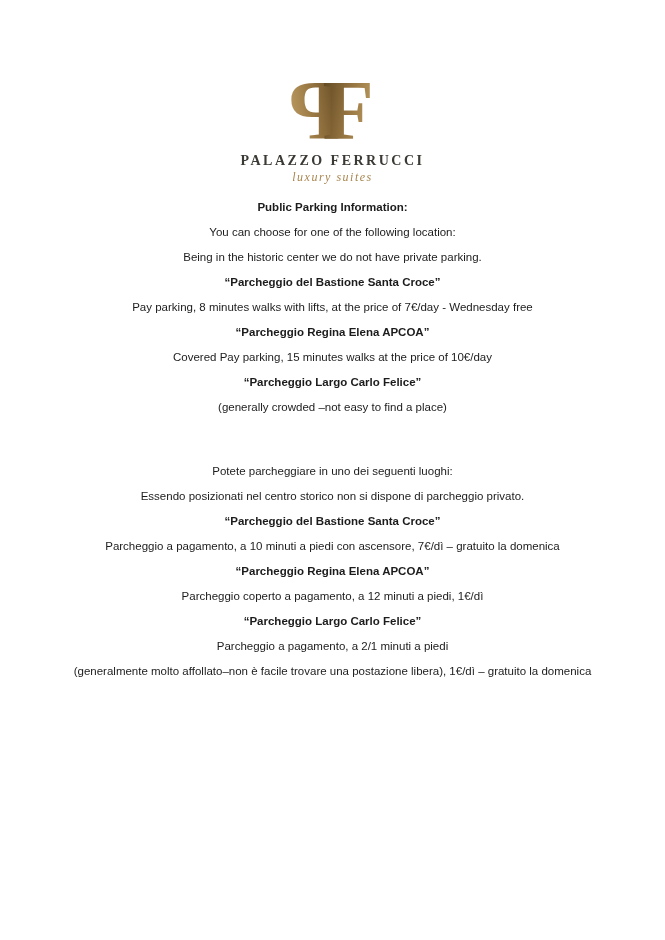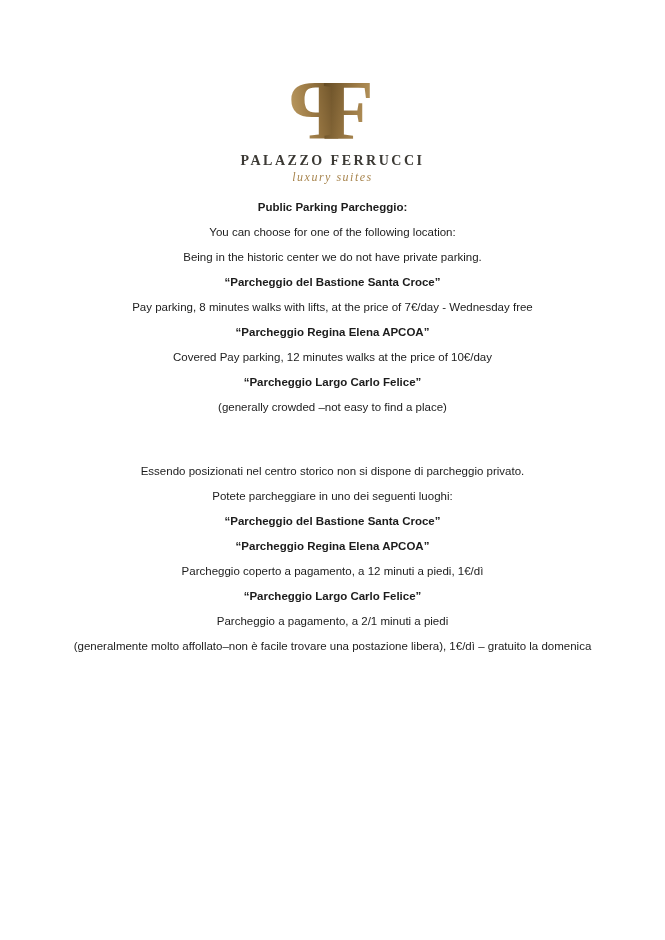--- a/index.html
+++ b/index.html
@@ -82,35 +82,36 @@
   <div class="logo-block">
     <div class="monogram">
       <span class="mono-letter mono-p">P</span>
       <span class="mono-letter mono-f">F</span>
     </div>
     <div class="brand-name">PALAZZO FERRUCCI</div>
     <div class="brand-tagline">luxury suites</div>
   </div>
 
   <div class="text-section section-en">
-    <p class="bold">Public Parking Parcheggio:</p>
+    <p class="bold">Public Parking Information:</p>
     <p>You can choose for one of the following location:</p>
     <p>Being in the historic center we do not have private parking.</p>
     <p class="bold">“Parcheggio del Bastione Santa Croce”</p>
     <p>Pay parking, 8 minutes walks with lifts, at the price of 7€/day - Wednesday free</p>
     <p class="bold">“Parcheggio Regina Elena APCOA”</p>
-    <p>Covered Pay parking, 12 minutes walks at the price of 10€/day</p>
+    <p>Covered Pay parking, 15 minutes walks at the price of 10€/day</p>
     <p class="bold">“Parcheggio Largo Carlo Felice”</p>
     <p>(generally crowded –not easy to find a place)</p>
   </div>
 
   <div class="text-section section-it">
+    <p>Potete parcheggiare in uno dei seguenti luoghi:</p>
     <p>Essendo posizionati nel centro storico non si dispone di parcheggio privato.</p>
-    <p>Potete parcheggiare in uno dei seguenti luoghi:</p>
     <p class="bold">“Parcheggio del Bastione Santa Croce”</p>
+    <p>Parcheggio a pagamento, a 10 minuti a piedi con ascensore, 7€/dì – gratuito la domenica</p>
     <p class="bold">“Parcheggio Regina Elena APCOA”</p>
     <p>Parcheggio coperto a pagamento, a 12 minuti a piedi, 1€/dì</p>
     <p class="bold">“Parcheggio Largo Carlo Felice”</p>
     <p>Parcheggio a pagamento, a 2/1 minuti a piedi</p>
     <p>(generalmente molto affollato–non è facile trovare una postazione libera), 1€/dì – gratuito la domenica</p>
   </div>
 
 </div>
 
 </body></html>

